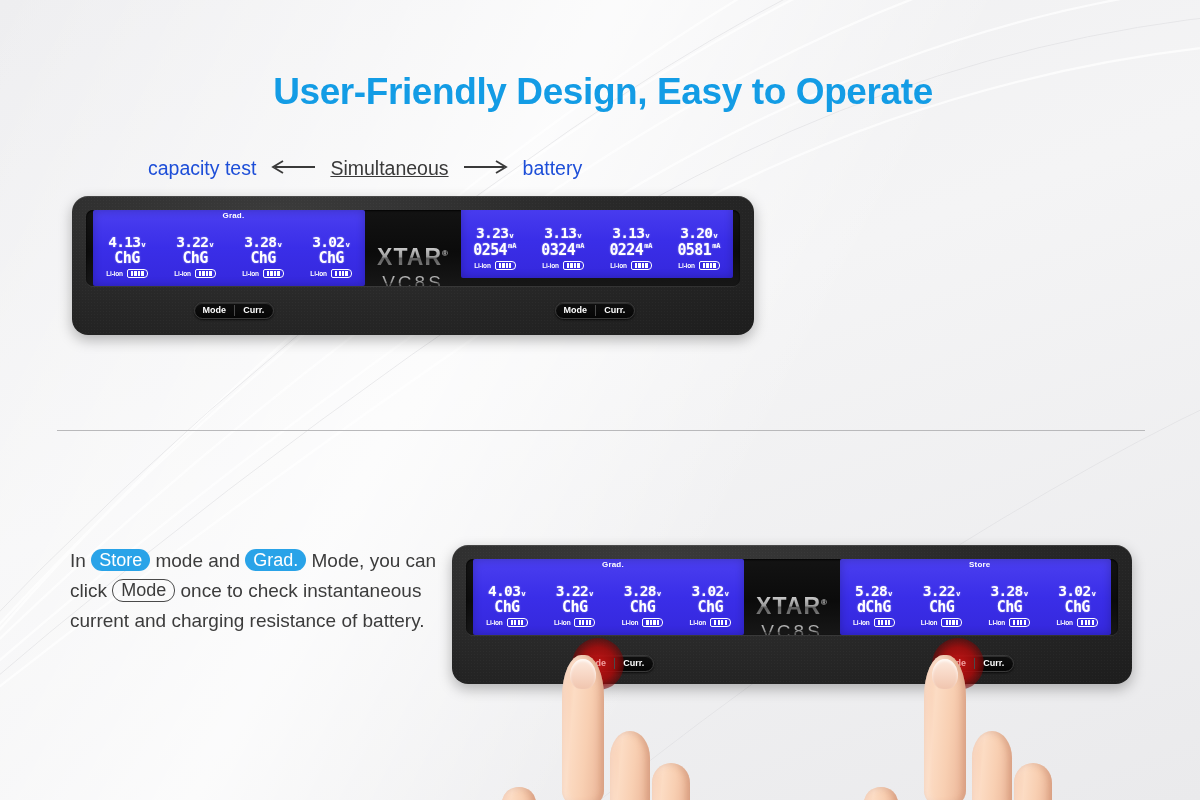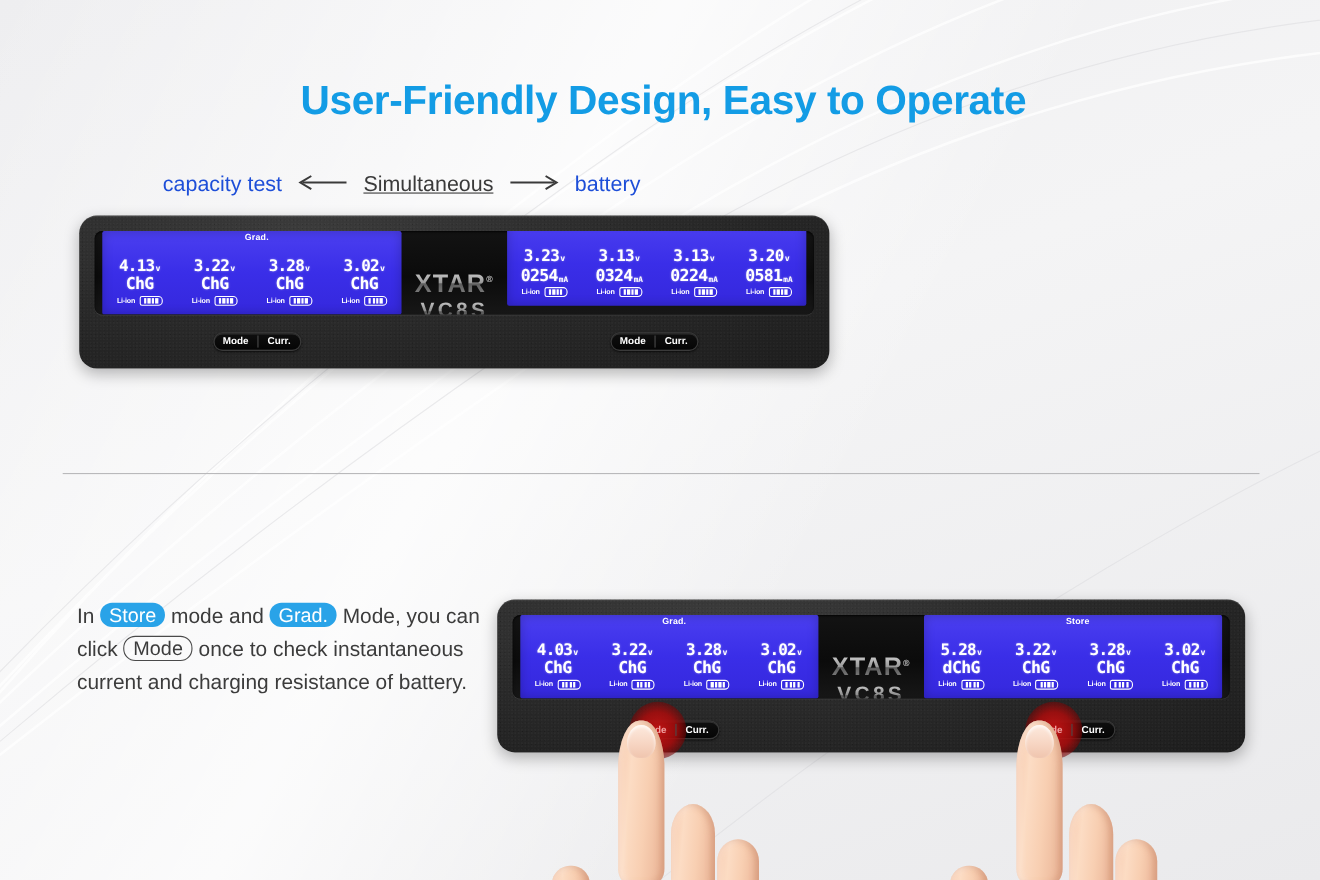--- a/index.html
+++ b/index.html
@@ -143,21 +143,21 @@
     display: flex;
     align-items: baseline;
     gap: 1px;
     margin-bottom: 2px;
   }
   .row-volt .val { font-size: 14.5px; letter-spacing: -0.7px; }
   .row-volt .unit { font-size: 7.5px; }
 
   .row-main {
     display: flex;
-    align-items: flex-end;
+    align-items: flex-start;
     gap: 1px;
     margin-bottom: 3px;
   }
   .row-main .val { font-size: 15px; letter-spacing: -0.6px; }
   .row-main .unit { font-size: 7px; }
 
   .row-bot {
     display: flex;
     align-items: center;
     gap: 4px;
@@ -206,21 +206,21 @@
     display: inline-block;
   }
   .brand .reg {
     font-size: 8px;
     color: #8a8a8a;
     vertical-align: super;
     -webkit-text-fill-color: #8a8a8a;
   }
   .brand .model {
     font-size: 19px;
-    font-weight: bold;
+    font-weight: normal;
     letter-spacing: 3px;
     margin-top: 1px;
     background: linear-gradient(180deg, #d2d2d2 0%, #909090 48%, #575757 52%, #858585 100%);
     -webkit-background-clip: text;
     background-clip: text;
     color: transparent;
   }
 
   
   .btn-pill {

